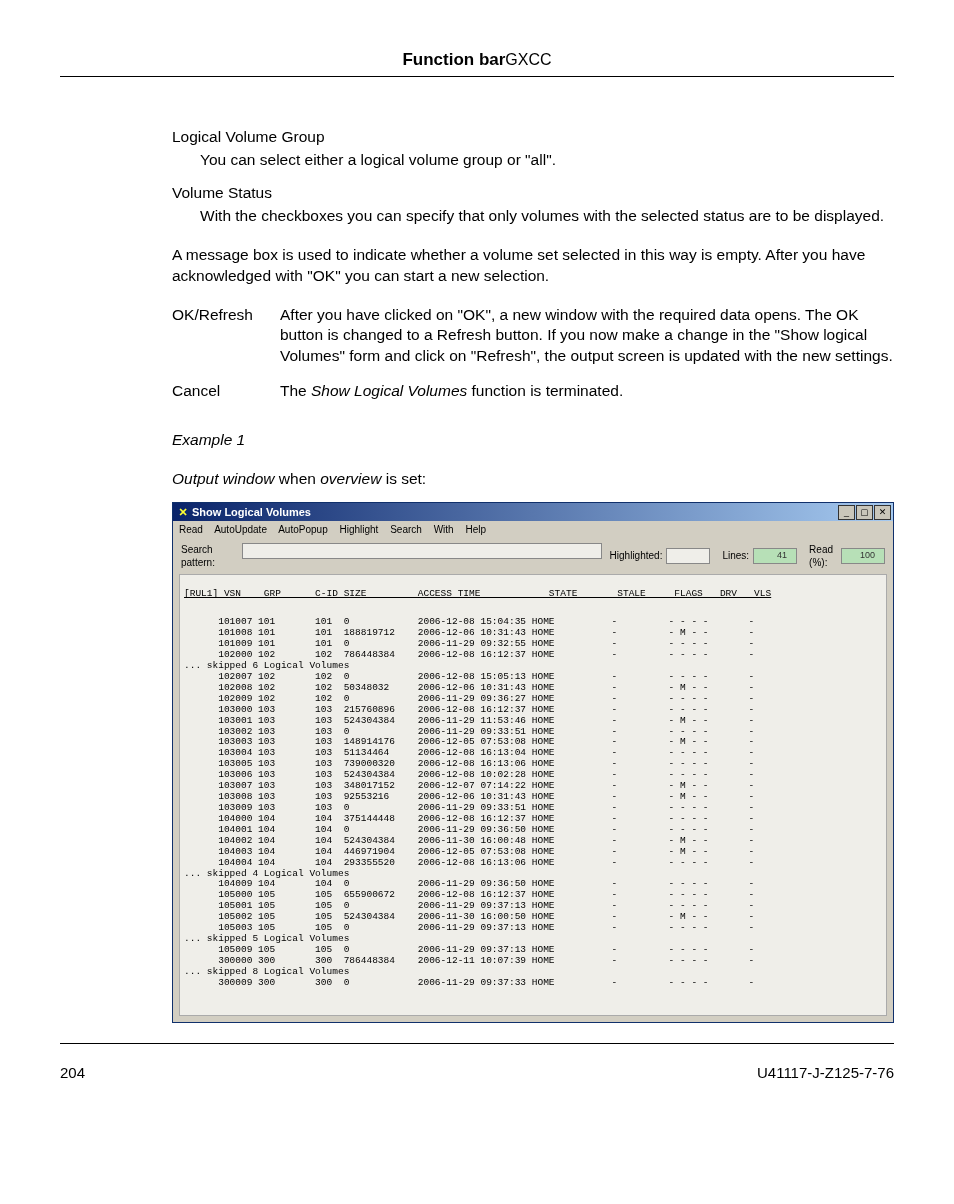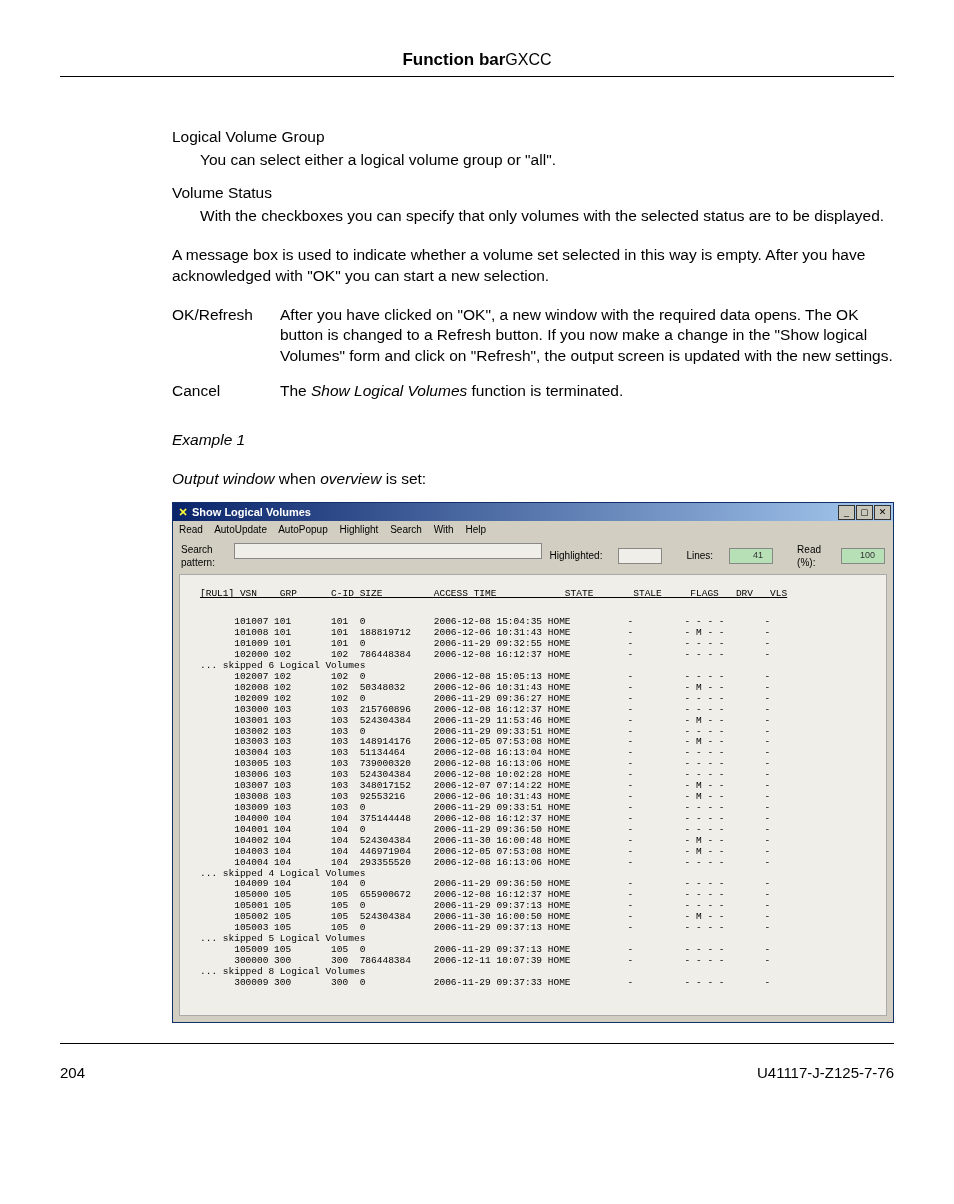--- a/index.html
+++ b/index.html
@@ -143,21 +143,21 @@
     width: 4px;
     height: 4px;
     background: #2a5;
     border-radius: 50%;
     margin: 2px auto;
   }
   .terminal {
     background: #efeee9;
     margin: 0 6px 6px 6px;
     border: 1px solid #aaa;
-    padding: 4px 20px;
+    padding: 4px 4px;
     line-height: 1.15;
     max-height: 460px;
     overflow: hidden;
     white-space: pre;
   }
   .terminal .hdr-line {
     font-weight: normal;
     padding-bottom: 6px;
     text-decoration: underline;
   }
@@ -183,21 +183,21 @@
     background: #efeee9;
     border: 1px solid #888;
     font-size: 9px;
     line-height: 13px;
     text-align: right;
     padding: 0 9px;
     color: #333;
     min-width: 24px;
   }
   .mini-box.green { background: #b7e0b7; }
-  .status-right { margin-left: auto; display: flex; align-items: center; gap: 16px; }
+  .status-right { margin-left: auto; display: flex; align-items: center; gap: 4px; }
   .status-right label { margin-left: 8px; }
 </style>
 </head>
 <body>
 
 <div class="page">
 
   <div class="header-row">
     <div class="header-left">Function bar</div>
     <div class="header-right">GXCC</div>

